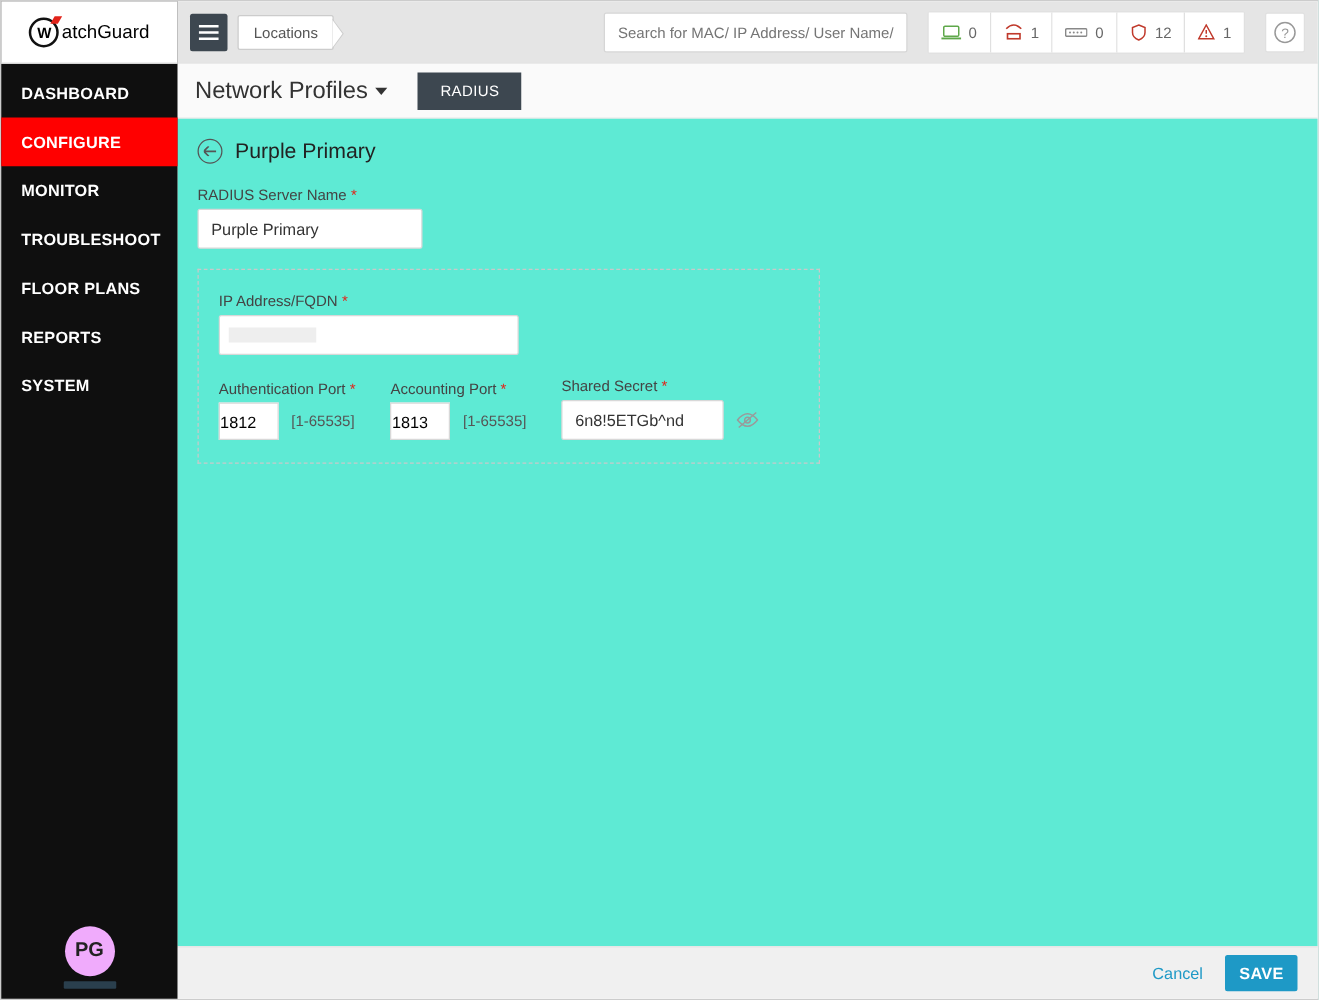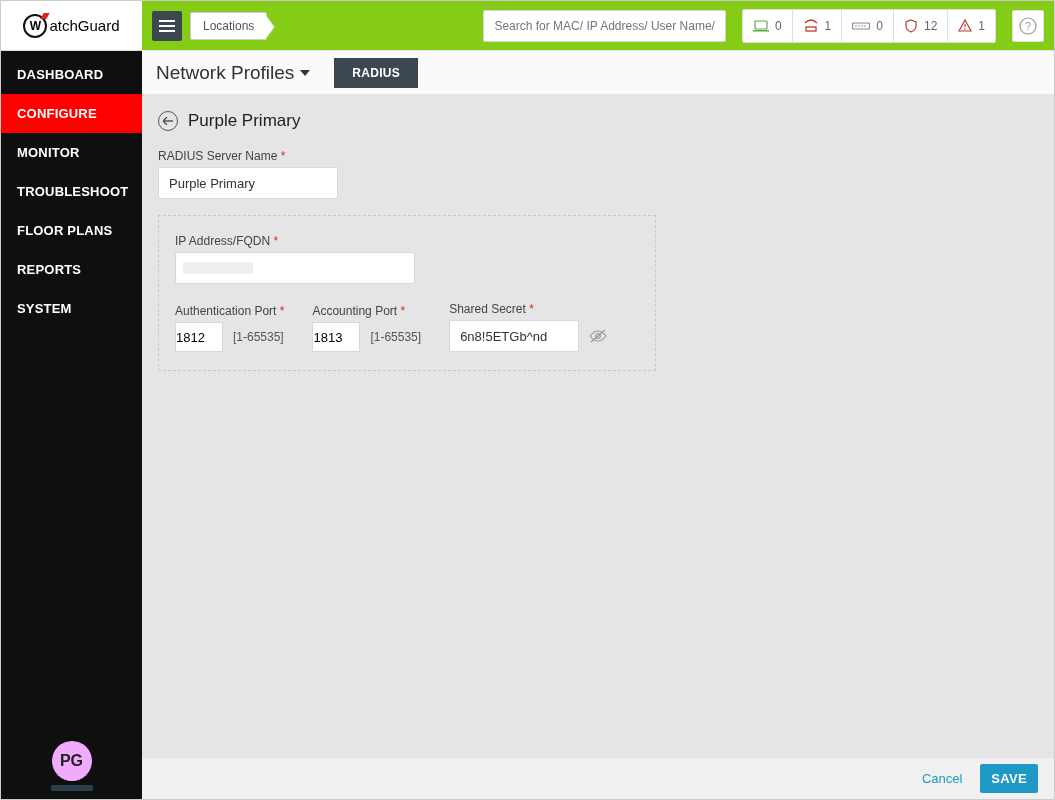--- a/index.html
+++ b/index.html
@@ -15,39 +15,39 @@
   .nav { display: flex; flex-direction: column; padding-top: 4px; }
   .nav-item { padding: 12px 16px; font-size: 13px; font-weight: 600; letter-spacing: .2px; color: #fff; cursor: pointer; }
   .nav-item.active { background: #ff0000; }
   .avatar { position: absolute; bottom: 18px; left: 50%; transform: translateX(-50%); width: 40px; height: 40px; border-radius: 50%; background: #f0abfc; color: #222; display:flex; align-items:center; justify-content:center; font-size:16px; font-weight:700; }
   .avatar-bar { position:absolute; bottom:8px; left:50%; transform:translateX(-50%); width:42px; height:6px; background:#2a3f4d; border-radius:1px; }
 
   
   .main { flex: 1; display: flex; flex-direction: column; background: #fafafa; }
 
   
-  .topbar { height: 50px; border-bottom: 1px solid #e3e3e3; display: flex; align-items: center; padding: 0 10px; gap: 8px; background:#84cc16; }
+  .topbar { height: 50px; border-bottom: 1px solid #e3e3e3; display: flex; align-items: center; padding: 0 10px; gap: 8px; background:#e5e5e5; }
   .hamburger { width: 30px; height: 30px; background: #3d4750; color:#fff; display:flex; align-items:center; justify-content:center; border-radius:2px; cursor:pointer; }
   .breadcrumb-chip { height: 28px; padding: 0 12px; border:1px solid #ccc; background:#fff; display:flex; align-items:center; font-size:12px; color:#555; position:relative; border-radius:2px; }
   .breadcrumb-chip::after{ content:""; position:absolute; right:-8px; top:3px; width:0;height:0; border-top:11px solid transparent; border-bottom:11px solid transparent; border-left:8px solid #fff; }
   .breadcrumb-chip::before{ content:""; position:absolute; right:-9px; top:2px; width:0;height:0; border-top:12px solid transparent; border-bottom:12px solid transparent; border-left:9px solid #ccc; }
   .spacer { flex: 0 0 auto; width: 200px; }
   .search { flex:1; height: 32px; border:1px solid #d6d6d6; background:#fff; padding: 0 10px; font-size:12px; color:#888; border-radius:2px; }
   .stat-group { display:flex; gap:0; border:1px solid #e0e0e0; border-radius:2px; margin-left:8px; }
   .stat { height:32px; padding: 0 10px; display:flex; align-items:center; gap:6px; font-size:12px; color:#666; border-right:1px solid #e0e0e0; background:#fff; }
   .stat:last-child{ border-right:none; }
   .help-btn { width:32px; height:32px; border:1px solid #e0e0e0; background:#fff; display:flex; align-items:center; justify-content:center; margin-left:8px; color:#777; border-radius:2px; cursor:pointer; }
 
   
   .subheader { height: 44px; border-bottom:1px solid #e6e6e6; display:flex; align-items:center; padding: 0 14px; gap: 24px; background:#fafafa; }
   .sub-title { font-size: 19px; color:#333; display:flex; align-items:center; gap:6px; cursor:pointer;text-align:right; }
-  .tab { background:#3d4750; color:#fff; font-size:12px; font-weight:700; padding: 8px 18px; letter-spacing:.3px; }
-
-  
-  .content { flex:1; padding: 16px; overflow:auto; background:#e5e5e5; }
+  .tab { background:#3d4750; color:#fff; font-size:12px; font-weight:400; padding: 8px 18px; letter-spacing:.3px; }
+
+  
+  .content { flex:1; padding: 16px; overflow:auto; background:#5eead4; }
   .page-title-row { display:flex; align-items:center; gap:10px; margin-bottom: 18px; }
   .back-circle { width:20px; height:20px; border:1.5px solid #555; border-radius:50%; display:flex; align-items:center; justify-content:center; cursor:pointer; }
   .page-title { font-size:17px; color:#222; }
   .label { font-size:12px; color:#444; margin-bottom:4px; display:block; }
   .req { color:#e2231a; }
   .field { margin-bottom: 16px; }
   .text-input { height:32px; border:1px solid #d8d8d8; background:#fff; padding:0 10px; font-size:13px; color:#333; border-radius:2px; width: 180px; }
   .fieldset-box { border:1px dashed #c9c9c9; padding: 18px 16px 18px 16px; width: 498px; margin-top:4px; }
   .row { display:flex; gap: 28px; align-items:flex-end; margin-top: 18px; }
   .numbox { display:flex; align-items:center; gap:10px; }

